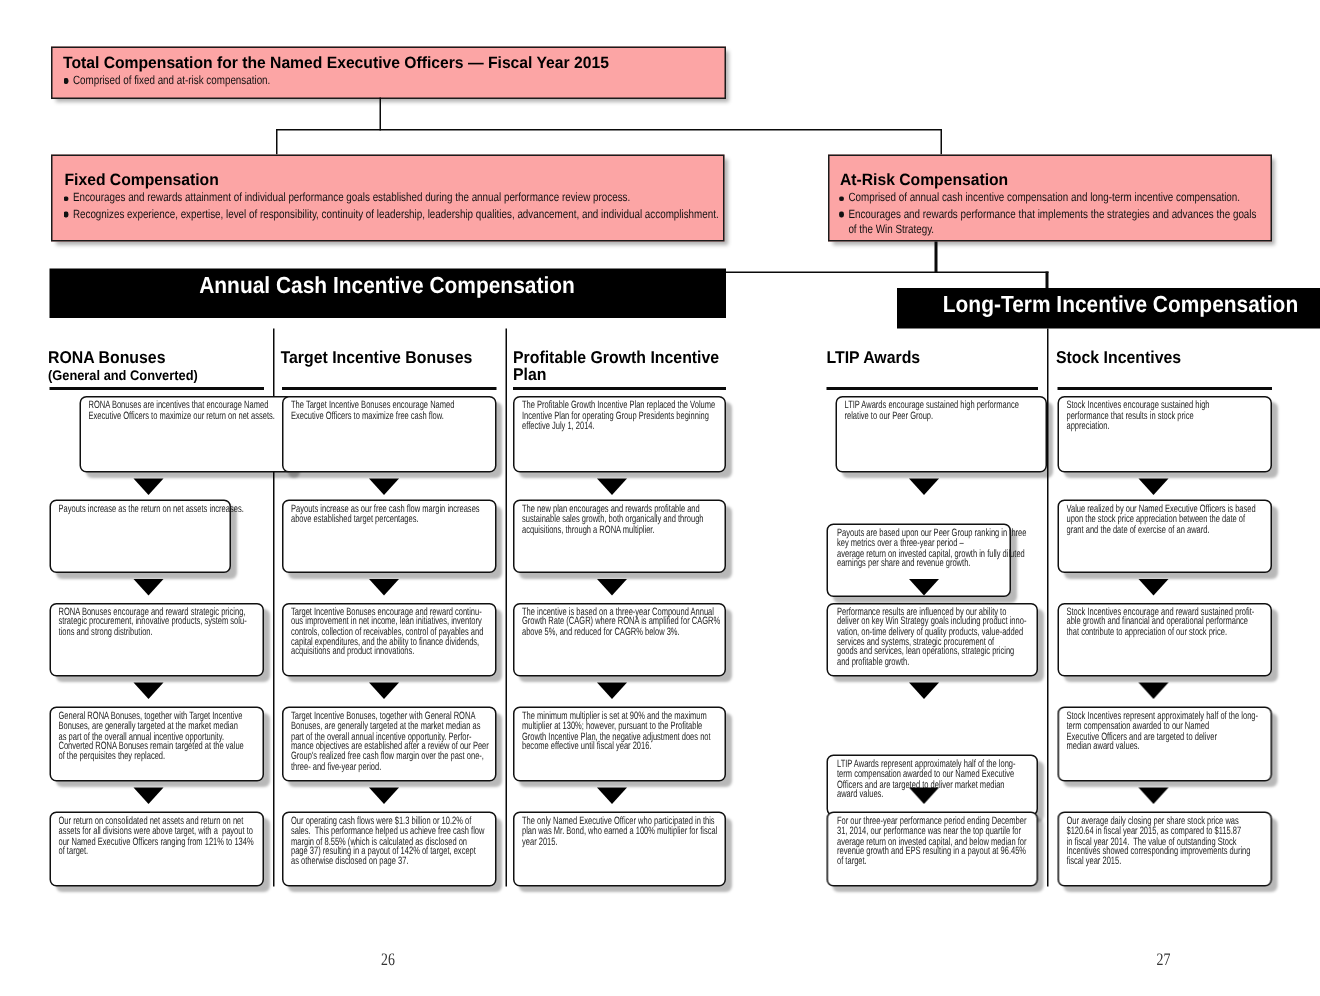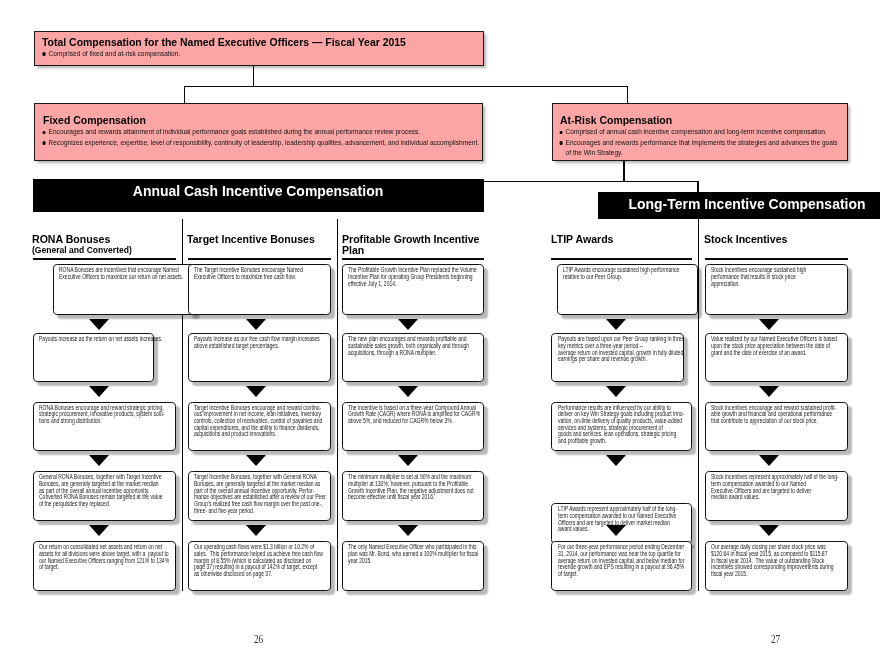--- a/index.html
+++ b/index.html
@@ -198,21 +198,21 @@
 year 2015.</p>
   </div>
 
   <div class="chead" style="left:550.6px;top:234.2px;width:149.2px;">LTIP Awards</div>
   <div class="crule" style="left:551.4px;top:258.4px;width:140.5px;"></div>
   <div class="sbox" style="left:557px;top:264.2px;width:140.5px;height:50.4px;">
     <p>LTIP Awards encourage sustained high performance
 relative to our Peer Group.</p>
   </div>
   <div class="arrow" style="left:606.3px;top:318.8px;"></div>
-  <div class="sbox" style="left:551.4px;top:333.0px;width:133px;height:48.6px;">
+  <div class="sbox" style="left:551.4px;top:349px;width:123px;height:48.6px;">
     <p>Payouts are based upon our Peer Group ranking in three
 key metrics over a three-year period –
 average return on invested capital, growth in fully diluted
 earnings per share and revenue growth.</p>
   </div>
   <div class="arrow" style="left:606.3px;top:385.8px;"></div>
   <div class="sbox" style="left:551.4px;top:401.5px;width:140.5px;height:49.0px;">
     <p>Performance results are influenced by our ability to
 deliver on key Win Strategy goals including product inno-
 vation, on-time delivery of quality products, value-added

